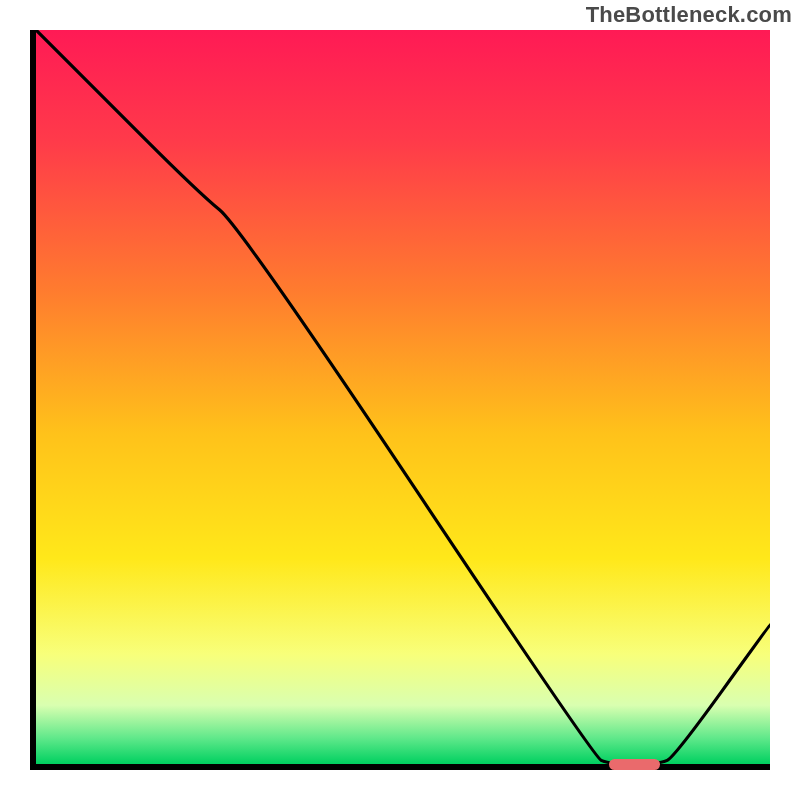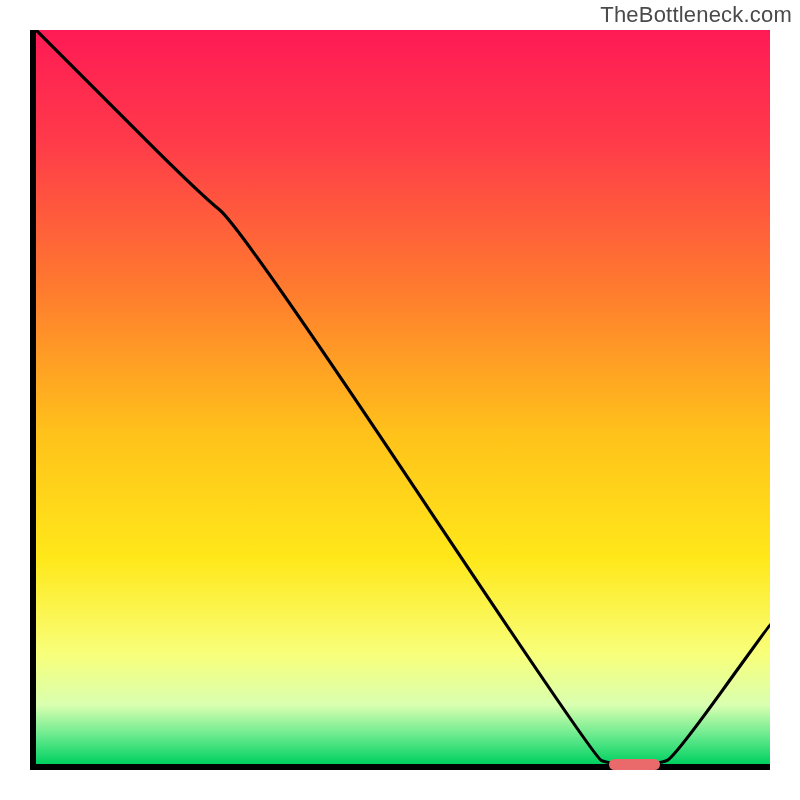--- a/index.html
+++ b/index.html
@@ -14,21 +14,21 @@
     position: relative;
     width: 800px;
     height: 800px;
     box-sizing: border-box;
   }
   .watermark {
     position: absolute;
     top: 2px;
     right: 8px;
     font-size: 22px;
-    font-weight: 400;
+    font-weight: 700;
     color: #4a4a4a;
     letter-spacing: 0.2px;
   }
   .axis-left {
     position: absolute;
     top: 30px;
     left: 30px;
     width: 6px;
     height: 740px;
     background: #000;

